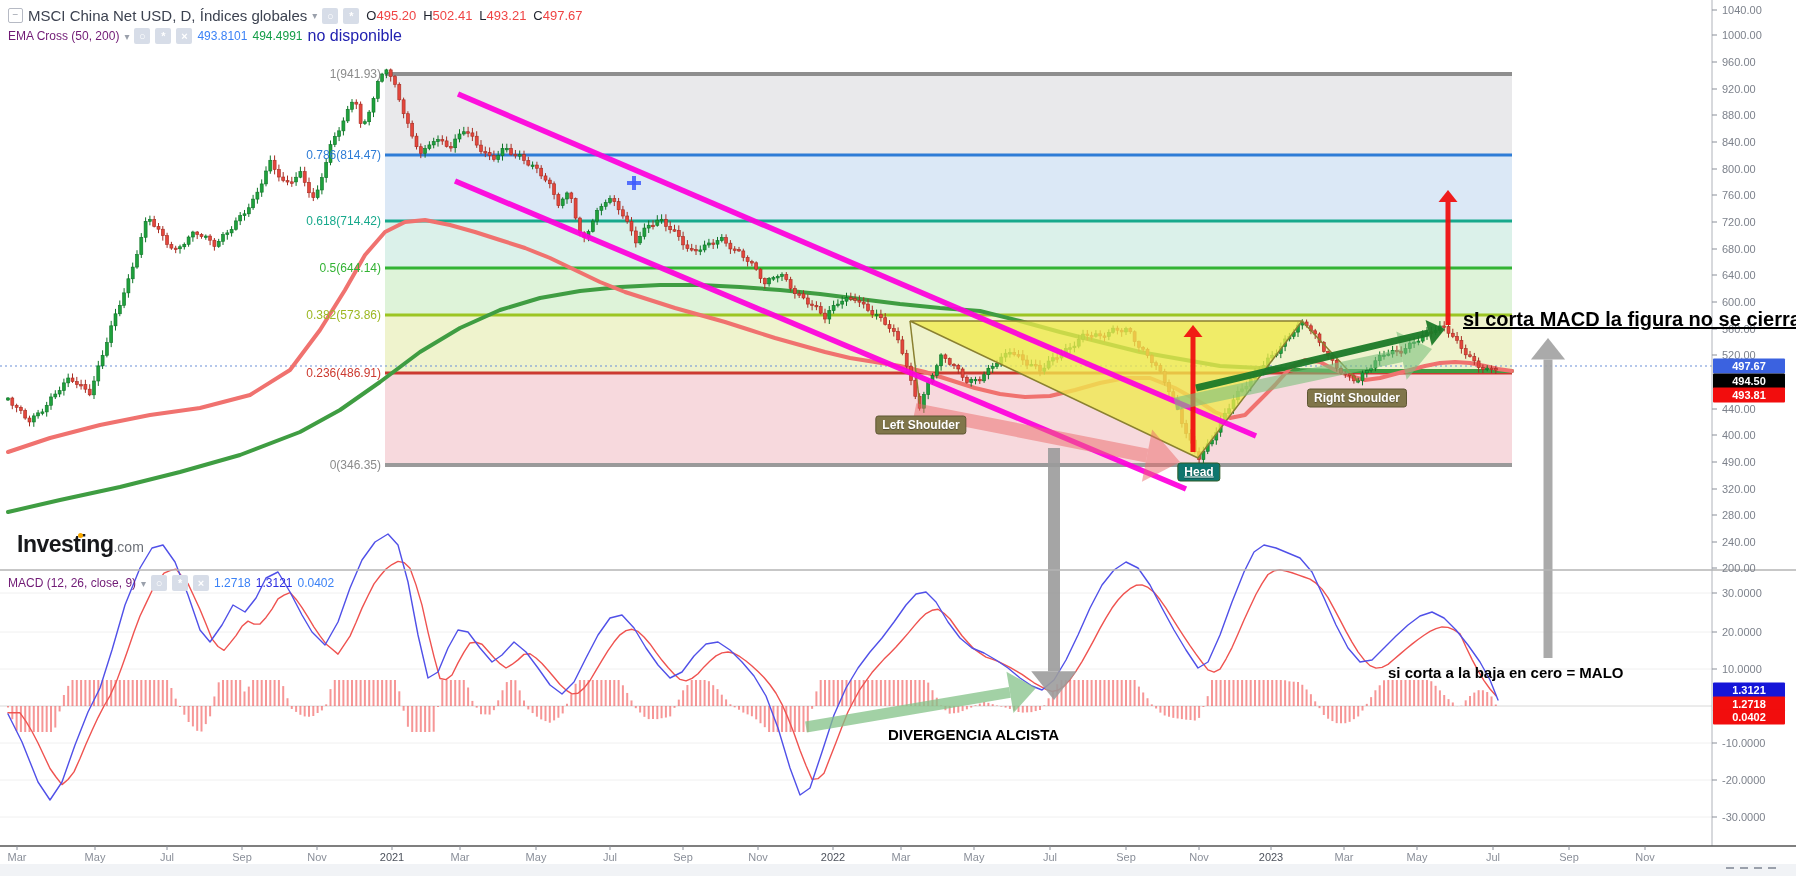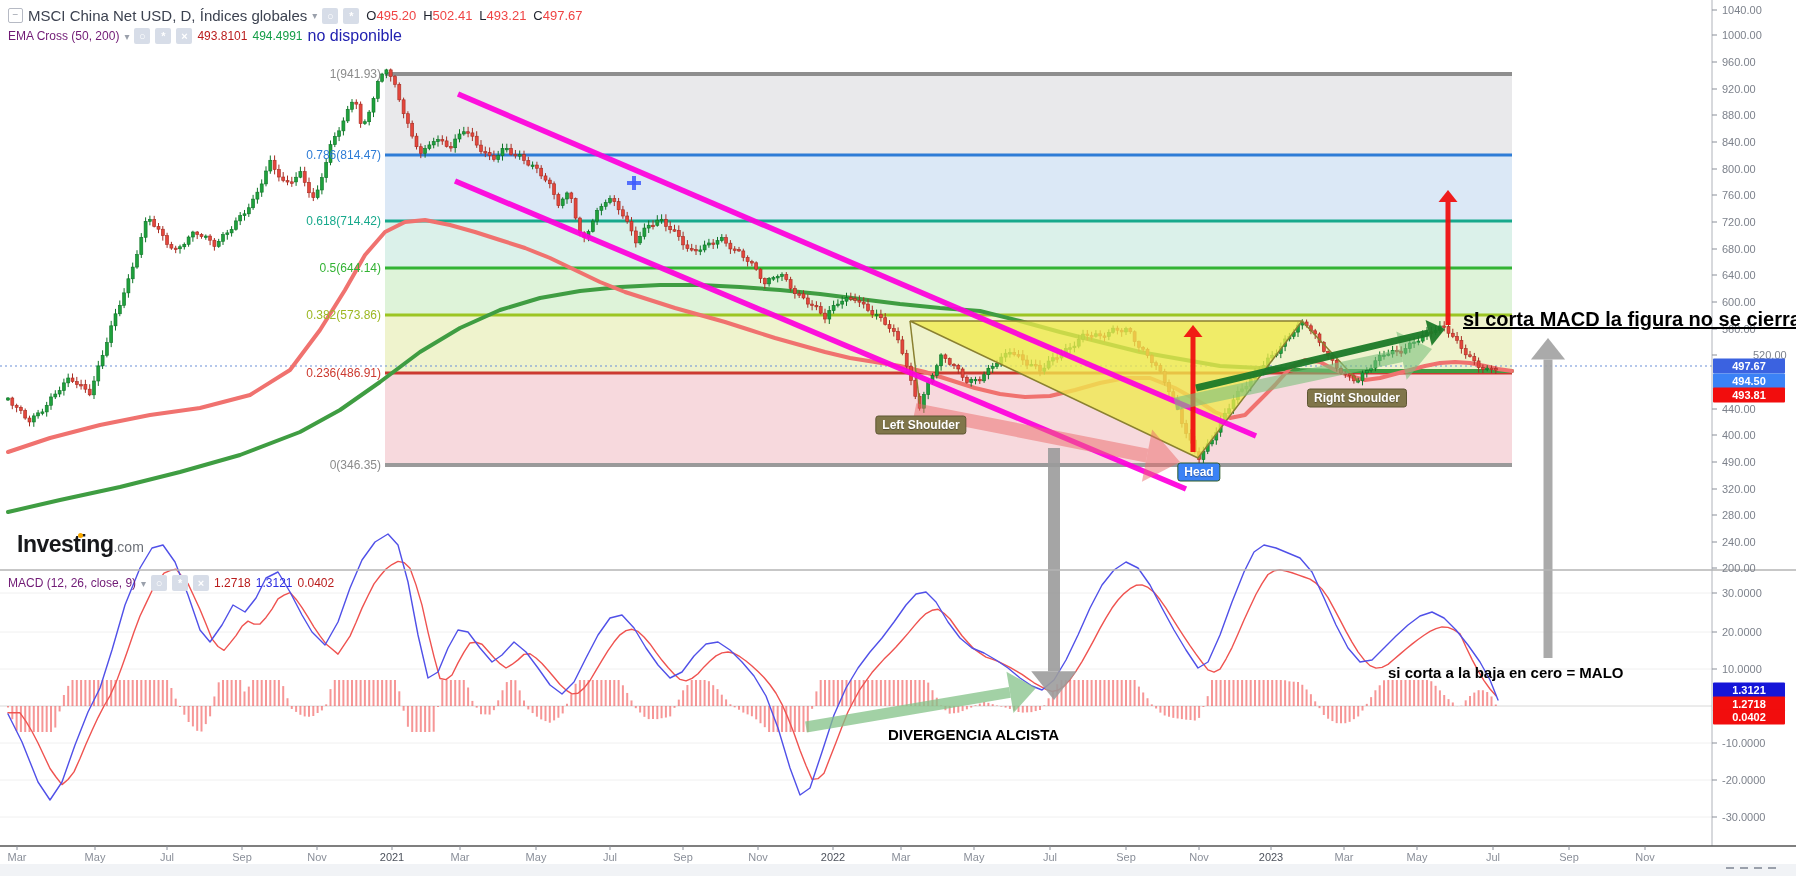--- a/index.html
+++ b/index.html
@@ -9,21 +9,21 @@
   .hdr{position:absolute;display:flex;align-items:center;gap:5px;white-space:nowrap;z-index:30;}
   .hdr-title{font-size:15px;color:#3c4250;}
   .hdr-sub{font-size:12px;color:#701a75;}
   .caret{font-size:10px;color:#9aa0ab;}
   .collapse-box{width:13px;height:13px;border:1px solid #b6bac4;border-radius:2px;color:#9aa0ab;
       font-size:10px;line-height:11px;text-align:center;}
   .ico{width:16px;height:16px;background:#d7dde8;border-radius:2px;color:#fff;font-size:11px;
       line-height:16px;text-align:center;font-weight:bold;}
   .ohlc{font-size:13px;color:#1e222d;margin-left:2px;}
   .ohlc b{font-weight:normal;color:#ef4444;}
-  .val-red{color:#b91c1c;font-size:12px;text-align:right;}
+  .val-red{color:#3b82f6;font-size:12px;text-align:right;}
   .val-green{color:#149e47;font-size:12px;}
   .val-blue{color:#2222b0;font-size:16px;}
   .val-macd-blue{color:#2d2de0;font-size:12px;}
   .fib-label{position:absolute;font-size:12px;transform:translateY(-50%);right:1415px;z-index:5;}
   .ax-price{position:absolute;left:1722px;font-size:11px;color:#7d828c;transform:translateY(-50%);z-index:6;}
   .ax-time{position:absolute;top:851px;font-size:11px;color:#8a8f99;transform:translateX(-50%);z-index:6;}
   .ax-time.year{color:#4d525c;}
   .tag{position:absolute;left:1713px;width:72px;height:15px;color:#fff;font-size:11px;font-weight:bold;
       text-align:center;line-height:15px;transform:translateY(-50%);z-index:7;border-radius:1px;}
   .anno{position:absolute;font-weight:bold;color:#000;font-size:15px;z-index:25;white-space:nowrap;}
@@ -1226,25 +1226,25 @@
   <div class="logo">
     <span class="main">Investing</span><span class="com">.com</span>
     <span class="dot"></span>
   </div>
 
   <div class="anno" id="anno-t1" style="font-size: 20px; left: 1463px; top: 308px; text-decoration: underline;">sI corta MACD la figura no se cierra</div>
   <div class="anno" id="anno-t2" style="left: 1388px; top: 664px;">si corta a la baja en cero = MALO</div>
   <div class="anno" id="anno-t3" style="left: 888px; top: 726px;">DIVERGENCIA ALCISTA</div>
 
   <div class="pat-label" id="lbl-ls" style="left: 921px; top: 425px; background: rgb(128, 118, 74); border: 1px solid rgb(95, 87, 51);">Left Shoulder</div>
-  <div class="pat-label" id="lbl-head" style="left: 1199px; top: 472px; background: #3b82f6; border: 1px solid rgb(47, 92, 40);">Head</div>
+  <div class="pat-label" id="lbl-head" style="left: 1199px; top: 472px; background: #0f766e; border: 1px solid rgb(47, 92, 40); text-decoration: underline;">Head</div>
   <div class="pat-label" id="lbl-rs" style="left: 1357px; top: 398px; background: rgb(128, 118, 74); border: 1px solid rgb(95, 87, 51);">Right Shoulder</div>
 
   <div class="tag" id="tag-p0" style="top: 366px; background: rgb(59, 98, 224);">497.67</div>
-  <div class="tag" id="tag-p1" style="top: 381px; background: #3b82f6;">494.50</div>
+  <div class="tag" id="tag-p1" style="top: 381px; background: #000000;">494.50</div>
   <div class="tag" id="tag-p2" style="top: 395px; background: rgb(242, 13, 13);">493.81</div>
   <div class="tag" id="tag-m0" style="top: 690px; background: rgb(21, 21, 216);">1.3121</div>
   <div class="tag" id="tag-m1" style="top: 704px; background: rgb(242, 13, 13);">1.2718</div>
   <div class="tag" id="tag-m2" style="top: 717px; background: rgb(242, 13, 13);">0.0402</div>
 
   <div id="labels-layer">
       <div class="fib-label" style="top: 74px; color: rgb(139, 139, 139);">1(941.93)</div>
       <div class="fib-label" style="top: 155px; color: rgb(46, 124, 214);">0.786(814.47)</div>
       <div class="fib-label" style="top: 221px; color: rgb(23, 169, 140);">0.618(714.42)</div>
       <div class="fib-label" style="top: 268px; color: rgb(51, 179, 52);">0.5(644.14)</div>
@@ -1257,21 +1257,21 @@
       <div class="ax-price" style="top: 89px;">920.00</div>
       <div class="ax-price" style="top: 115px;">880.00</div>
       <div class="ax-price" style="top: 142px;">840.00</div>
       <div class="ax-price" style="top: 169px;">800.00</div>
       <div class="ax-price" style="top: 195px;">760.00</div>
       <div class="ax-price" style="top: 222px;">720.00</div>
       <div class="ax-price" style="top: 249px;">680.00</div>
       <div class="ax-price" style="top: 275px;">640.00</div>
       <div class="ax-price" style="top: 302px;">600.00</div>
       <div class="ax-price" style="top: 329px;">560.00</div>
-      <div class="ax-price" style="top: 355px; margin-left: 31px;">520.00</div>
+      <div class="ax-price" style="top: 355px;">520.00</div>
       <div class="ax-price" style="top: 409px;">440.00</div>
       <div class="ax-price" style="top: 435px;">400.00</div>
       <div class="ax-price" style="top: 462px;">490.00</div>
       <div class="ax-price" style="top: 489px;">320.00</div>
       <div class="ax-price" style="top: 515px;">280.00</div>
       <div class="ax-price" style="top: 542px;">240.00</div>
       <div class="ax-price" style="top: 568px;">200.00</div>
       <div class="ax-price" style="top: 593px;">30.0000</div>
       <div class="ax-price" style="top: 632px;">20.0000</div>
       <div class="ax-price" style="top: 669px;">10.0000</div>

